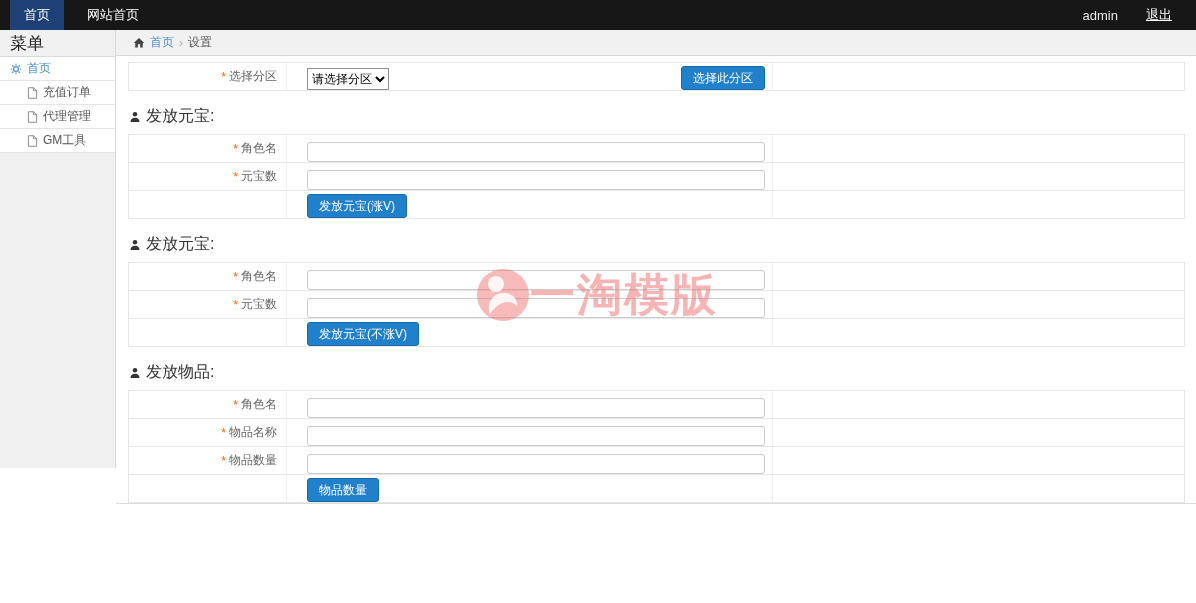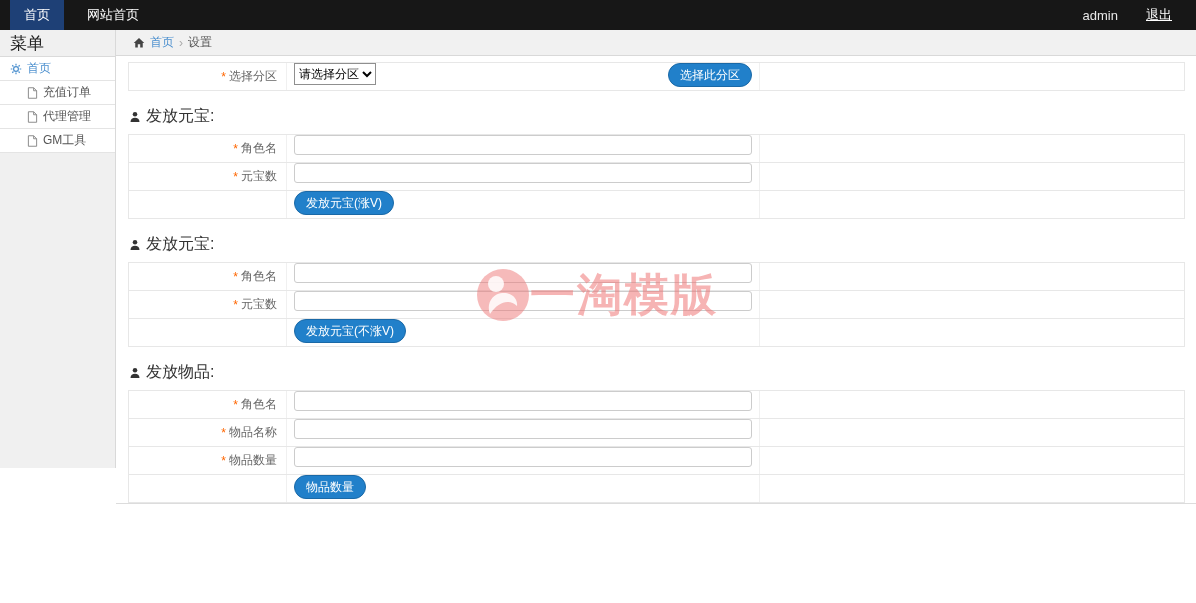--- a/index.html
+++ b/index.html
@@ -37,30 +37,30 @@
   .crumb-sep { color:#aaa; }
 
   .content { position:relative; padding:6px 11px 0 12px; min-height:426px; border-bottom:1px solid #dcdcdc; background:#fff; }
 
   
   .form-table { border:1px solid #e7e7e7; }
   .f-row { display:flex; align-items:stretch; height:27px; border-bottom:1px solid #e7e7e7; }
   .f-row:last-child { border-bottom:none; }
   .f-label { width:148px; flex:none; display:flex; align-items:center; justify-content:flex-end;
              padding-right:9px; font-size:12px; color:#666; border-right:1px solid #f0f0f0; }
-  .f-cell { width:458px; flex:none; display:flex; align-items:flex-start; padding:0 7px; border-right:1px solid #f0f0f0; }
+  .f-cell { width:458px; flex:none; display:flex; align-items:flex-end; padding:0 7px; border-right:1px solid #f0f0f0;margin-left:13px; }
   .f-cell.between { justify-content:space-between; }
   .f-rest { flex:1; }
   .req { color:#f60; margin-right:3px; }
 
   input.text { width:100%; height:20px; border:1px solid #ccc; border-radius:3px;
                font-size:12px; padding:0 5px; outline:none; font-family:inherit; box-sizing:border-box; }
   select.sel { height:20px; font-size:12px; border:1px solid #8f8f8f; background:#fff; font-family:inherit; outline:none; }
   .btn { background:#2180ca; border:1px solid #1a69a7; color:#fff; font-size:12px; height:22px;
-         padding:0 11px; border-radius:12px; cursor:pointer; font-family:inherit; white-space:nowrap; }
+         padding:0 11px; border-radius:3px; cursor:pointer; font-family:inherit; white-space:nowrap; }
 
   .section-title { display:flex; align-items:center; gap:5px; margin:15px 0 7px 1px; font-size:16px; color:#333; }
   .section-title .ic { display:flex; align-items:center; }
 
   
   .watermark { position:absolute; left:476px; top:268px; display:flex; align-items:center; 
                pointer-events:none; z-index:6; }
   .wm-text { font-size:45px; font-weight:bold; color:rgba(238,118,118,0.55); letter-spacing:2px; line-height:54px; white-space:nowrap; }
 
   svg { display:block; }

